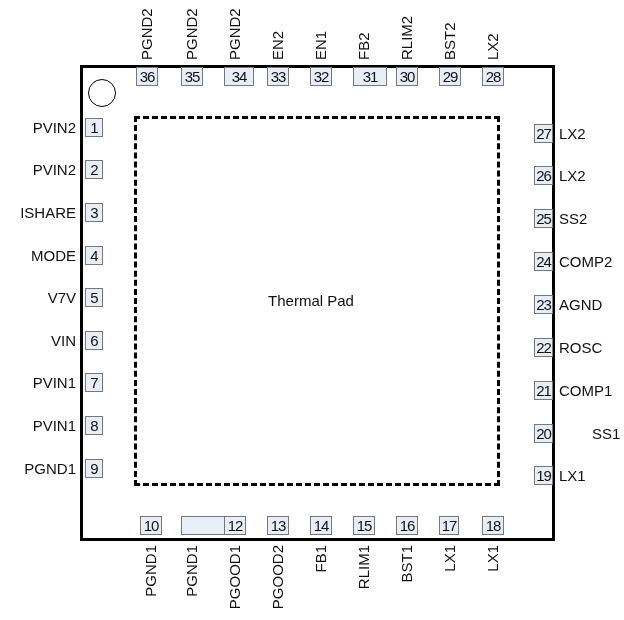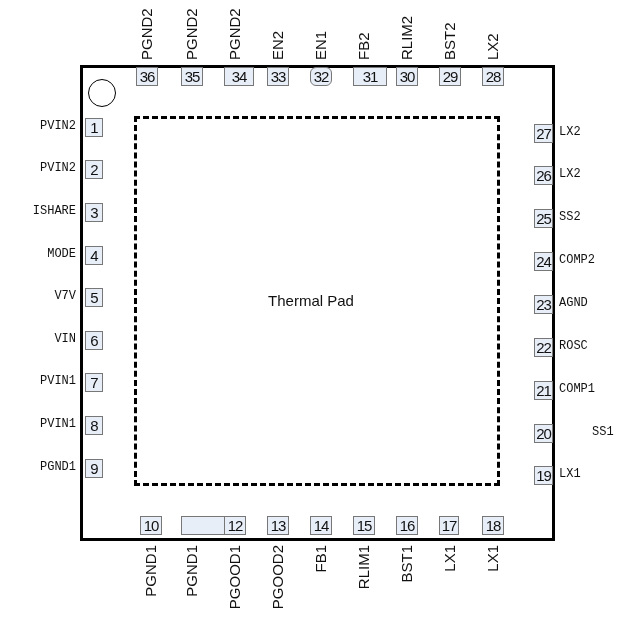--- a/index.html
+++ b/index.html
@@ -3,21 +3,21 @@
 <meta charset="utf-8">
 <style>
   html,body{margin:0;padding:0;background:#fff;}
   body{width:624px;height:620px;position:relative;overflow:hidden;font-family:"Liberation Sans",sans-serif;color:#111;}
   .pkg{position:absolute;left:80px;top:65px;width:469px;height:470px;border:3px solid #000;box-sizing:content-box;}
   .pin1mark{position:absolute;left:88px;top:79px;width:26px;height:26px;border:1.3px solid #000;border-radius:50%;}
   .pad{position:absolute;left:134px;top:116px;width:366px;height:370px;border:3px dashed #000;box-sizing:border-box;}
   .padlabel{position:absolute;left:0;top:292px;width:624px;text-align:center;font-size:15px;}
   .padlabel span{position:relative;left:-1px;}
   .pbox{position:absolute;width:18px;height:19px;background:#e8eef8;border:1px solid #777;box-sizing:border-box;font-size:15px;line-height:18px;text-align:center;letter-spacing:-1px;}
-  .lbl{position:absolute;font-size:12px;white-space:nowrap;font-family:Liberation Mono, monospace;}
+  .lbl{position:absolute;font-size:15px;white-space:nowrap;}
   .lbl.left{text-align:right;width:76px;}
   .vlbl{position:absolute;font-size:15px;white-space:nowrap;transform-origin:0 0;}
 </style>
 </head>
 <body>
 
 <div class="pkg"></div>
 <div class="pin1mark"></div>
 <div class="pad"></div>
 <div class="padlabel"><span>Thermal Pad</span></div>
@@ -78,21 +78,21 @@
     <div class="pbox" style="left: 482px; top: 516px; width: 22px;">18</div>
     <div class="vlbl" style="left: 484px; top: 545px; transform: rotate(-90deg) translateX(-100%);">LX1</div>
     <div class="pbox" style="left: 482px; top: 67px; width: 22px;">28</div>
     <div class="vlbl" style="left: 484px; top: 60px; transform: rotate(-90deg);">LX2</div>
     <div class="pbox" style="left: 439px; top: 67px; width: 22px;">29</div>
     <div class="vlbl" style="left: 441px; top: 60px; transform: rotate(-90deg);">BST2</div>
     <div class="pbox" style="left: 396px; top: 67px; width: 22px;">30</div>
     <div class="vlbl" style="left: 398px; top: 60px; transform: rotate(-90deg);">RLIM2</div>
     <div class="pbox" style="left: 353px; top: 67px; width: 34px;">31</div>
     <div class="vlbl" style="left: 355px; top: 60px; transform: rotate(-90deg);">FB2</div>
-    <div class="pbox" style="left: 310px; top: 67px; width: 22px; border-radius: 6px;">32</div>
+    <div class="pbox" style="left: 310px; top: 67px; width: 22px;">32</div>
     <div class="vlbl" style="left: 312px; top: 60px; transform: rotate(-90deg);">EN1</div>
     <div class="pbox" style="left: 267px; top: 67px; width: 22px;">33</div>
     <div class="vlbl" style="left: 269px; top: 60px; transform: rotate(-90deg);">EN2</div>
     <div class="pbox" style="left: 224px; top: 67px; width: 30px;">34</div>
     <div class="vlbl" style="left: 226px; top: 60px; transform: rotate(-90deg);">PGND2</div>
     <div class="pbox" style="left: 181px; top: 67px; width: 22px;">35</div>
     <div class="vlbl" style="left: 183px; top: 60px; transform: rotate(-90deg);">PGND2</div>
     <div class="pbox" style="left: 136px; top: 67px; width: 22px;">36</div>
     <div class="vlbl" style="left: 138px; top: 60px; transform: rotate(-90deg);">PGND2</div>
   </div>

